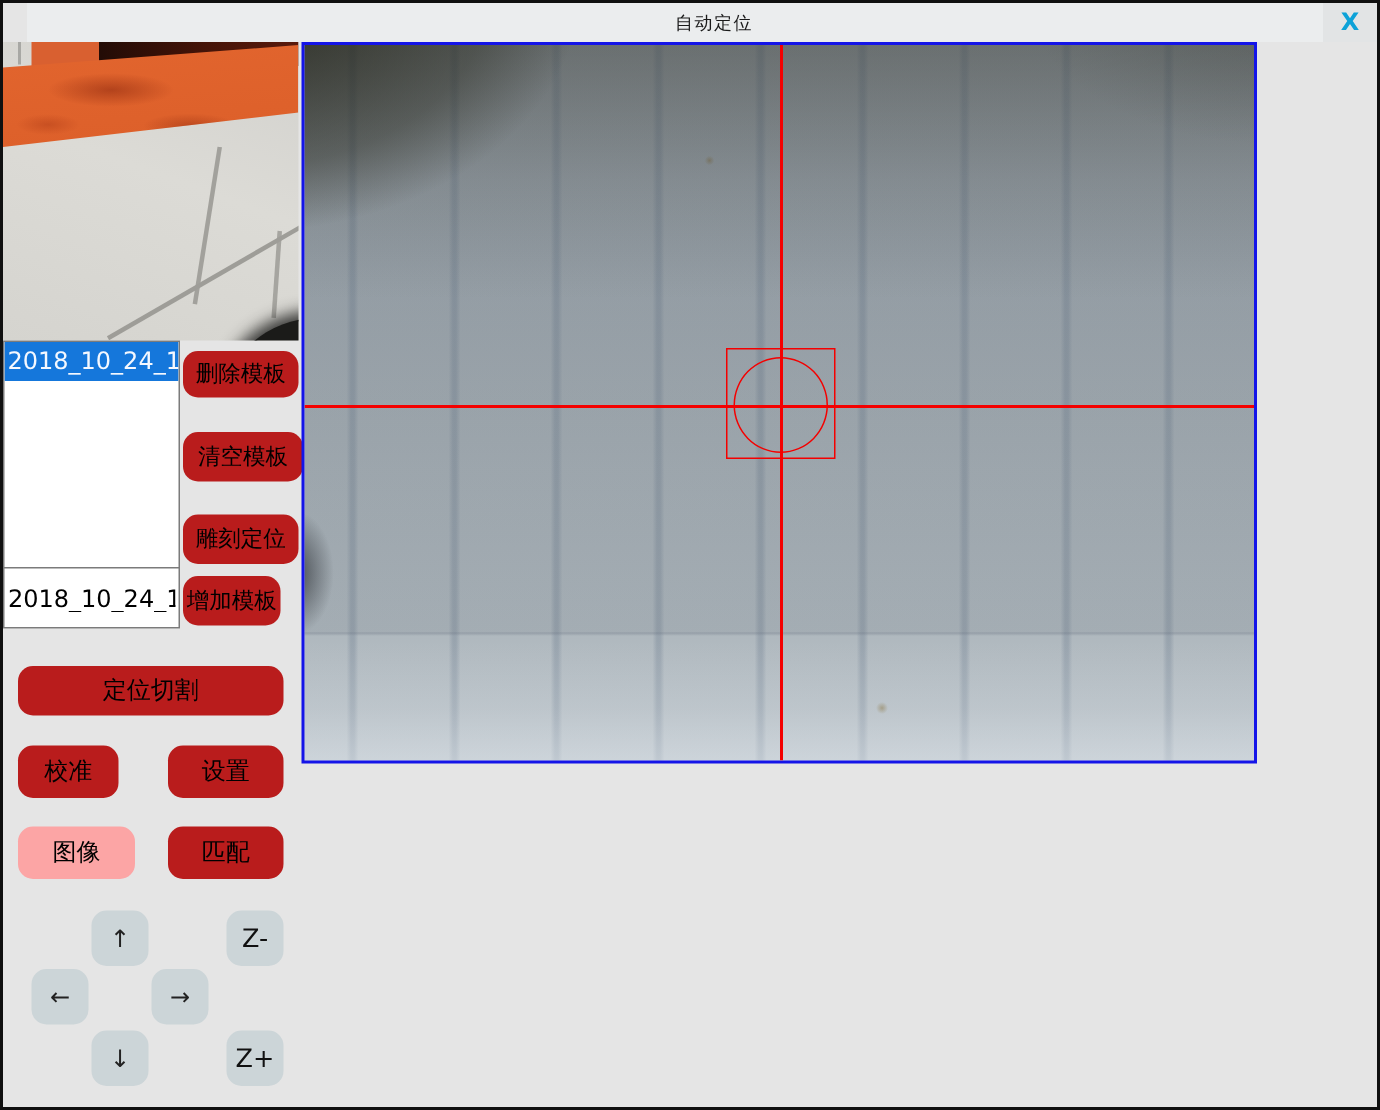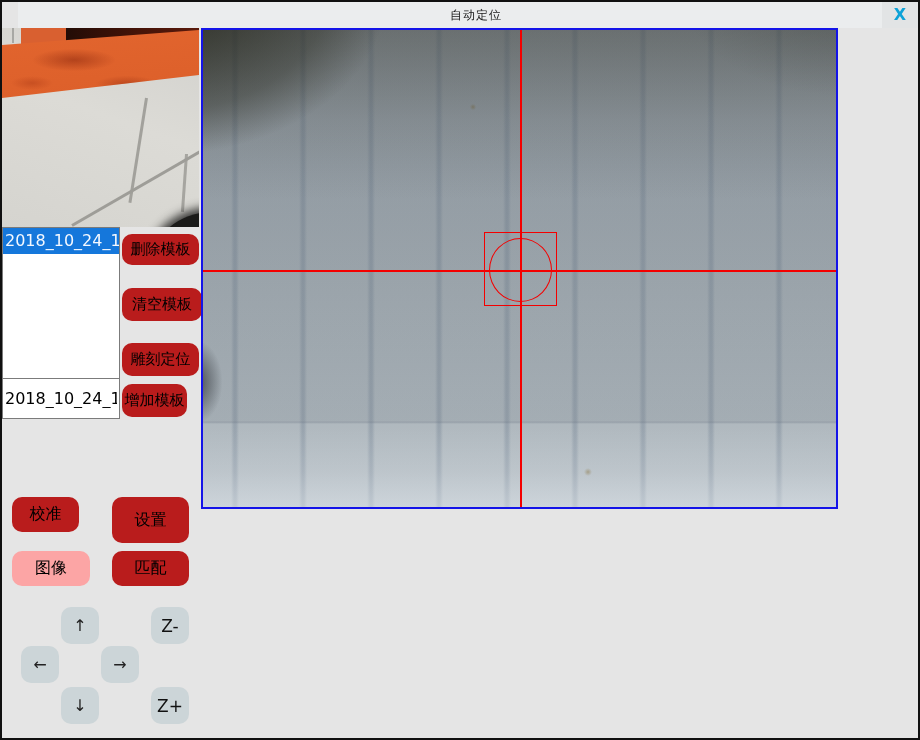--- a/index.html
+++ b/index.html
@@ -78,21 +78,21 @@
     background:#b91c1c; border:none; border-radius:10px;
     font-size:15px; color:#000; font-family:inherit; cursor:pointer;
     white-space:nowrap;
   }
   .btn-del     { left:120px; top:232px; width:77px; height:31px; }
   .btn-clear   { left:120px; top:286px; width:80px; height:33px;text-align:center; }
   .btn-engrave { left:120px; top:341px; width:77px; height:33px; }
   .btn-add     { left:120px; top:382px; width:65px; height:33px; }
   .btn-cut     { left:10px;  top:442px; width:177px; height:33px; font-size:16px; }
   .btn-cal     { left:10px;  top:495px; width:67px;  height:35px; font-size:16px; }
-  .btn-set     { left:110px; top:495px; width:77px;  height:46px; font-size:16px; }
+  .btn-set     { left:110px; top:495px; width:77px;  height:35px; font-size:16px; }
   .btn-img     { left:10px;  top:549px; width:78px;  height:35px; font-size:16px; background:#fca5a5; }
   .btn-match   { left:110px; top:549px; width:77px;  height:35px; font-size:16px; }
 
   .jog {
     position:absolute; width:38px; height:37px; border-radius:10px;
     background:#ccd5d8; border:none; display:flex; align-items:center; justify-content:center;
     font-size:16px; color:#222; font-family:inherit; cursor:pointer;
   }
   .jog-up    { left:59px;  top:605px; }
   .jog-zmin  { left:149px; top:605px; font-size:17px; color:#111; }
@@ -153,20 +153,21 @@
     <div class="list-item">2018_10_24_11</div>
   </div>
 
   <input class="namefield" type="text" value="2018_10_24_11" style="">
 
   <button class="btn btn-del">删除模板</button>
   <button class="btn btn-clear">清空模板</button>
   <button class="btn btn-engrave">雕刻定位</button>
   <button class="btn btn-add">增加模板</button>
 
+  <button class="btn btn-cut">定位切割</button>
   <button class="btn btn-cal">校准</button>
   <button class="btn btn-set">设置</button>
   <button class="btn btn-img">图像</button>
   <button class="btn btn-match">匹配</button>
 
   <button class="jog jog-up">
       <span>↑</span>
     </button>
   <button class="jog jog-zmin">
       <span>Z-</span>

